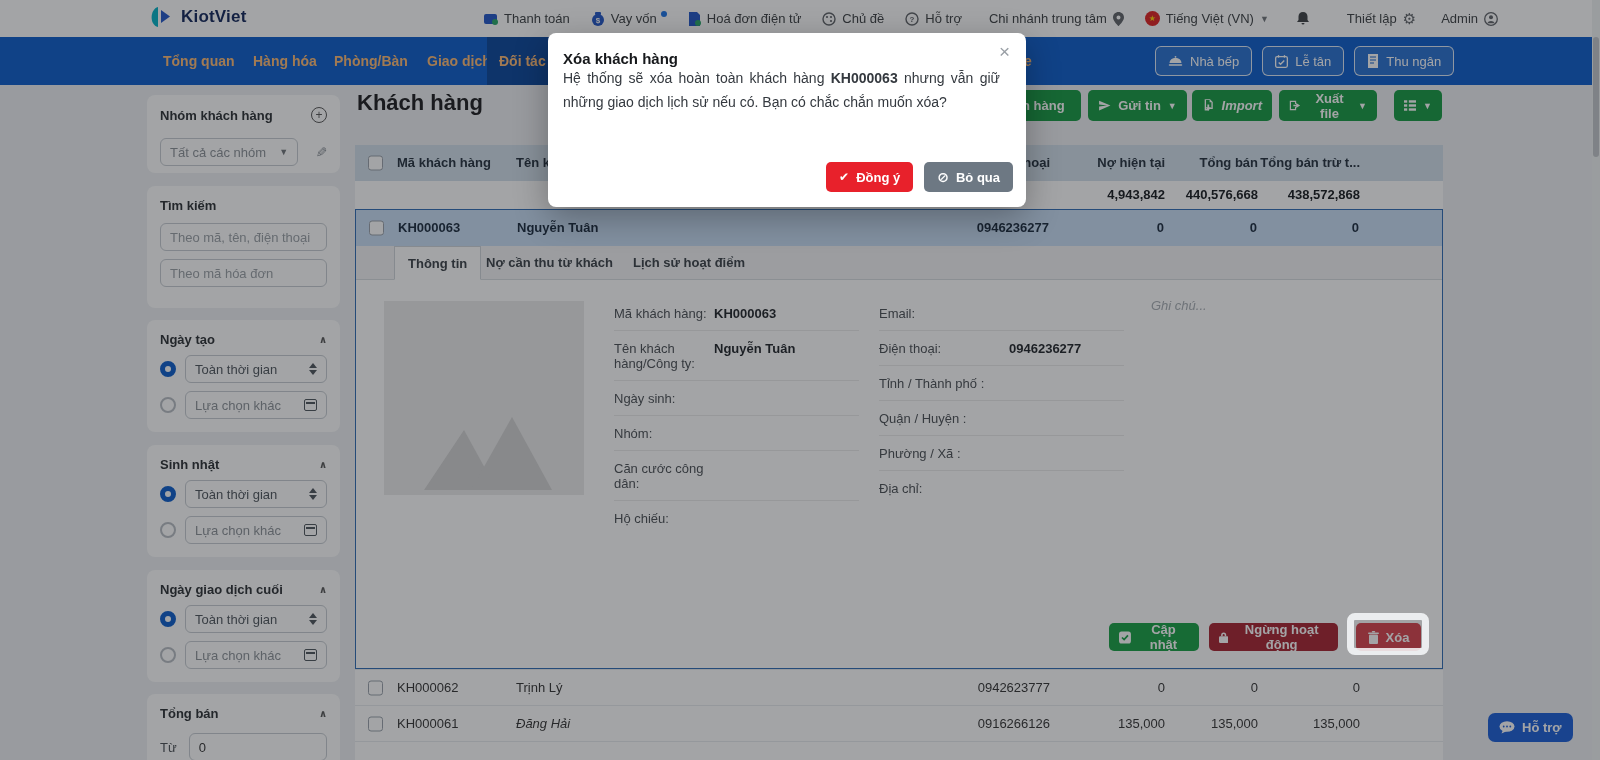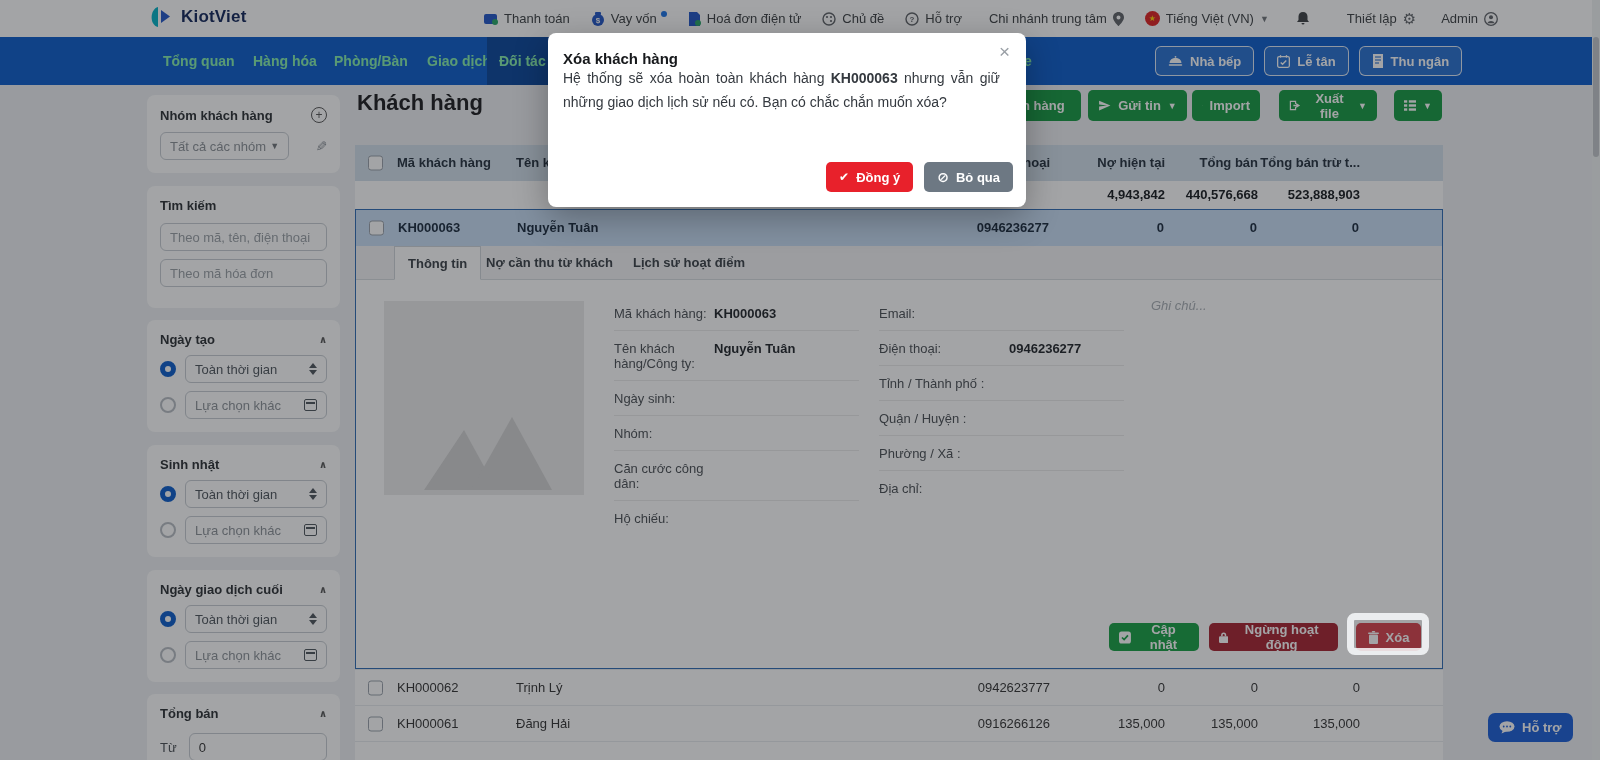--- a/index.html
+++ b/index.html
@@ -13,26 +13,26 @@
            font-size:13px;color:#3c4043;white-space:nowrap;}
   .tm-item{display:flex;align-items:center;gap:6px;cursor:pointer;}
   .dot-sup{width:6px;height:6px;border-radius:50%;background:#1a73e8;margin:-10px 0 0 -2px;}
   .flag{width:15px;height:15px;border-radius:50%;background:#e02121;color:#ffd200;font-size:8px;
         display:flex;align-items:center;justify-content:center;}
   .caret{font-size:9px;color:#70757a;}
   .gear-glyph{font-size:15px;color:#5f6368;}
   .support-badge{position:absolute;left:869px;top:33px;width:24px;height:5px;background:#27a768;border-radius:1px;}
   
   .navbar{position:absolute;top:37px;left:0;width:1600px;height:48px;background:#0a5dcb;}
-  .nav-item{position:absolute;top:0;height:48px;line-height:48px;color:#86efac;font-size:14px;
+  .nav-item{position:absolute;top:0;height:48px;line-height:48px;color:#fdba74;font-size:14px;
             font-weight:bold;white-space:nowrap;cursor:pointer;}
   .nav-item.active{background:#07459c;padding:0 12px;}
   .stations{position:absolute;left:1155px;top:9px;display:flex;gap:10px;}
   .station-btn{height:30px;box-sizing:border-box;border:1px solid rgba(255,255,255,.85);
-               background:rgba(255,255,255,.12);border-radius:6px;color:#fff;font-size:13px;font-weight:bold;
+               background:rgba(255,255,255,.12);border-radius:6px;color:#fff;font-size:13px;font-weight:normal;
                display:flex;align-items:center;gap:7px;padding:0 12px;cursor:pointer;}
   
   .card{position:absolute;left:147px;width:193px;background:#fff;border-radius:8px;
         box-sizing:border-box;padding:12px 13px;}
   .card-title-row{display:flex;align-items:center;justify-content:space-between;}
   .card-title{font-size:13px;font-weight:bold;color:#2b2f33;}
   .chev-up{font-size:10px;color:#555;font-weight:bold;}
   .plus-circle{width:16px;height:16px;border:1.5px solid #555;border-radius:50%;font-size:12px;line-height:14px;
                text-align:center;color:#555;box-sizing:border-box;}
   .sbox{height:28px;box-sizing:border-box;border:1px solid #c7ccd2;border-radius:6px;background:#fff;
@@ -227,21 +227,21 @@
         <span>Thu ngân</span>
       </div>
     </div>
   </div>
 
   <div class="card" style="top:95px;height:78px;">
     <div class="card-title-row">
       <span class="card-title">Nhóm khách hàng</span>
       <span class="plus-circle">+</span>
     </div>
-    <div style="display:flex;align-items:center;gap:26px;margin-top:9px;justify-content:center;">
+    <div style="display:flex;align-items:center;gap:17px;margin-top:15px;justify-content:center;">
       <div class="sbox" style="flex:1;">
         <span class="grow">Tất cả các nhóm</span>
         <span class="caret">▼</span>
       </div>
       <span style="color:#8a9097;font-size:14px;transform:rotate(90deg);">✎</span>
     </div>
   </div>
 
   <div class="card" style="top:186px;height:122px;">
     <div class="card-title">Tìm kiếm</div>
@@ -338,21 +338,21 @@
     <span style="font-size:15px;">+</span>
     <span>Khách hàng</span>
   </button>
   <button class="gbtn" style="left:1088px;width:99px;">
     <svg width="13" height="13" viewBox="0 0 24 24" fill="#fff">
       <path d="M2 21 L23 12 L2 3 L2 10 L17 12 L2 14 Z"></path>
     </svg>
     <span>Gửi tin</span>
     <span style="font-size:9px;">▼</span>
   </button>
-  <button class="gbtn" style="left:1192px;width:68px;">
+  <button class="gbtn" style="left:1192px;width:80px;font-style:italic;">
     <svg width="13" height="13" viewBox="0 0 14 14" fill="#fff">
       <path d="M3 0 h6 l3 3 v8 h-4 v-1.5 h2.5 v-6 H8.5 v-2.5 H4.5 v10 H7 V12.5 H3 z"></path>
       <path d="M6 6 h2 v3 h2 l-3 4 l-3 -4 h2 z"></path>
     </svg>
     <span>Import</span>
   </button>
   <button class="gbtn" style="left:1279px;width:98px;">
     <svg width="14" height="13" viewBox="0 0 15 14" fill="#fff">
       <path d="M1 1 h8 v4 h-1.5 V2.5 h-5 v9 h5 V8.5 H9 v4.5 H1 z"></path>
       <path d="M9 4 l5 3 l-5 3 v-2 H5.5 v-2 H9 z"></path>
@@ -378,21 +378,21 @@
       <span class="cell" style="left:42px;text-align:center;">Mã khách hàng</span>
       <span class="cell" style="left:161px;">Tên khách hàng</span>
       <span class="cell num" style="right:393px;">Điện thoại</span>
       <span class="cell num" style="right:278px;">Nợ hiện tại</span>
       <span class="cell num" style="right:185px;">Tổng bán</span>
       <span class="cell num" style="right:83px;">Tổng bán trừ t...</span>
     </div>
     <div class="sumrow">
       <span class="cell" style="right:278px;">4,943,842</span>
       <span class="cell" style="right:185px;">440,576,668</span>
-      <span class="cell" style="right:83px;">523,888,903</span>
+      <span class="cell" style="right:83px;">438,572,868</span>
     </div>
 
     <div class="sel-wrap">
       <div class="selrow">
         <span class="cb"></span>
         <span class="cell" style="left:42px;">KH000063</span>
         <span class="cell" style="left:161px;">Nguyễn Tuân</span>
         <span class="cell" style="right:393px;">0946236277</span>
         <span class="cell" style="right:278px;">0</span>
         <span class="cell" style="right:185px;">0</span>
@@ -499,21 +499,21 @@
       <span class="cell" style="left:42px;">KH000062</span>
       <span class="cell" style="left:161px;">Trịnh Lý</span>
       <span class="cell" style="right:393px;">0942623777</span>
       <span class="cell" style="right:278px;">0</span>
       <span class="cell" style="right:185px;">0</span>
       <span class="cell" style="right:83px;">0</span>
     </div>
     <div class="trow">
       <span class="cb"></span>
       <span class="cell" style="left:42px;">KH000061</span>
-      <span class="cell" style="left:161px;">Đăng Hải</span>
+      <span class="cell" style="left:161px;font-style:italic;">Đăng Hải</span>
       <span class="cell" style="right:393px;">0916266126</span>
       <span class="cell" style="right:278px;">135,000</span>
       <span class="cell" style="right:185px;">135,000</span>
       <span class="cell" style="right:83px;">135,000</span>
     </div>
     <div class="trow" style="height:21px;"></div>
   </div>
 
   <div class="support-fab">
     <svg width="16" height="13" viewBox="0 0 16 13">

